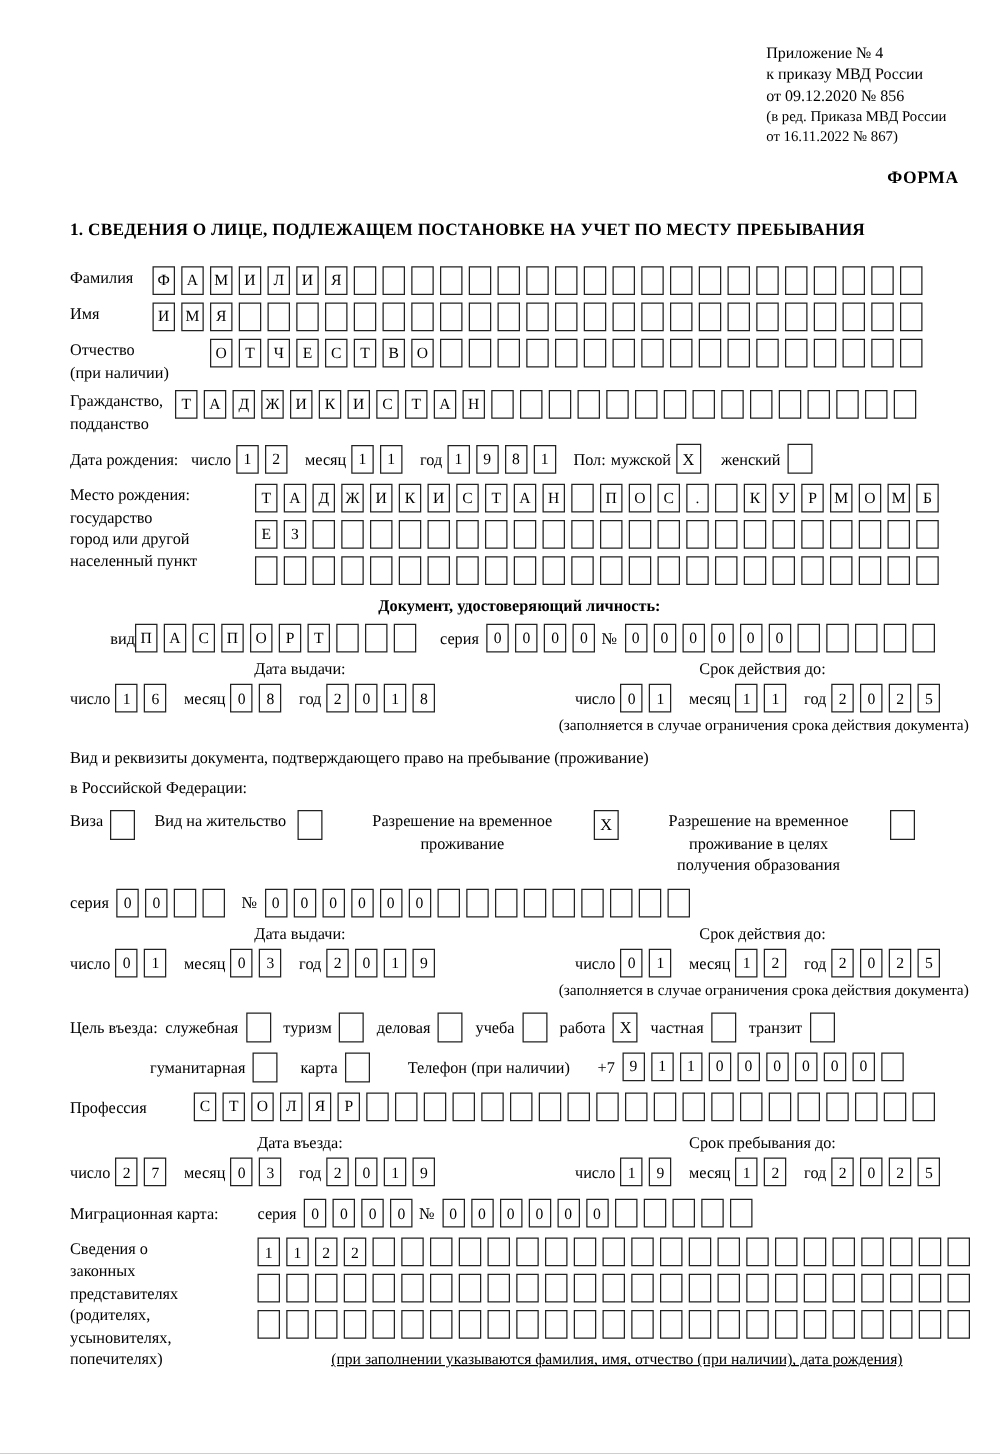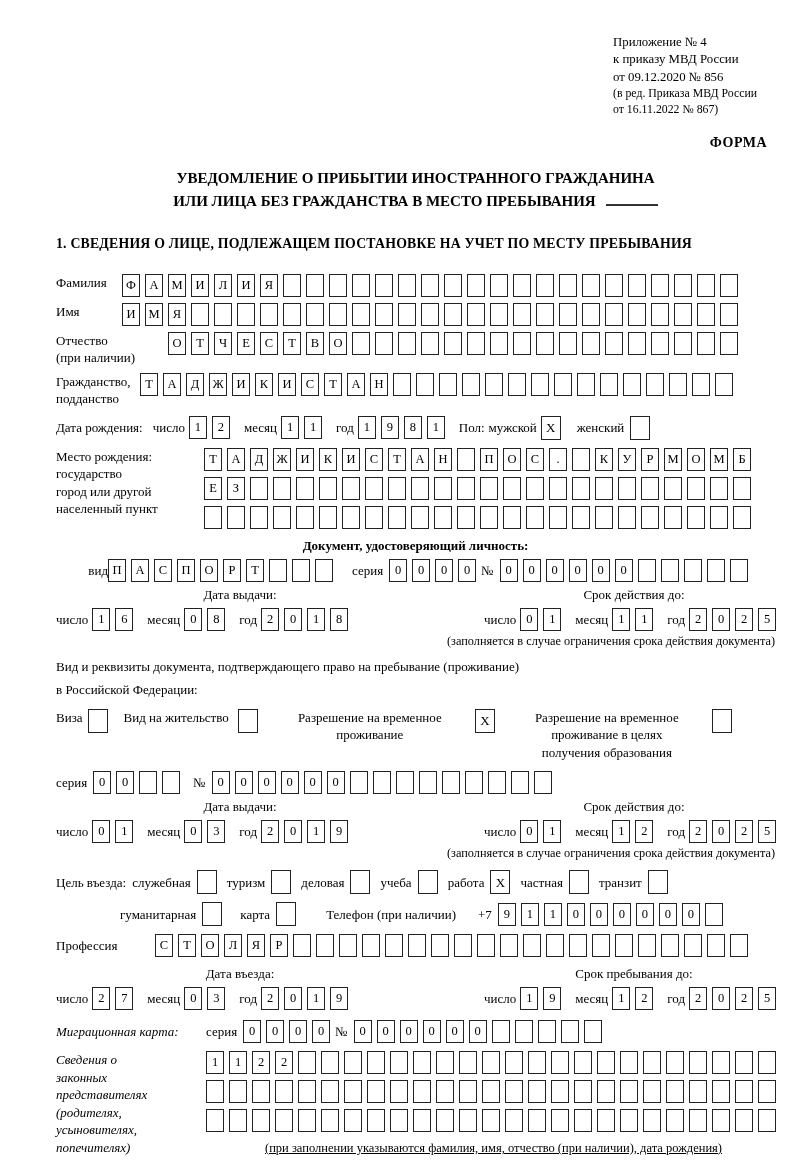--- a/index.html
+++ b/index.html
@@ -11,32 +11,32 @@
   .hdr .s{font-size:11.8px;}
   .forma{text-align:right;font-weight:bold;font-size:14px;letter-spacing:.5px;margin:16px 8px 0 0;}
   .title{text-align:center;font-weight:bold;font-size:15px;line-height:1.55;margin-top:14px;}
   .blank{display:inline-block;width:52px;height:13px;border-bottom:2px solid #333;margin-left:10px;}
   .sec{font-weight:bold;font-size:13.8px;margin-top:22px;letter-spacing:.2px;}
   .frow{display:flex;align-items:flex-start;margin-top:6px;}
   .vc{align-items:center;}
   .lab{flex:none;}
   .ml{white-space:pre-line;}
   .w66{width:66px;} .w112{width:112px;} .w84{width:84px;} .w148{width:148px;}
-  .w52{width:52px;text-align:right;} .w99{width:99px;} .w150{width:150px;font-style:italic;}
+  .w52{width:52px;text-align:right;} .w99{width:99px;} .w150{width:150px;}
   .boxes{display:inline-flex;flex:none;}
   .box{width:16px;height:21px;border:1.4px solid #222;margin-right:5px;display:inline-flex;
        align-items:center;justify-content:center;font-size:12.5px;flex:none;background:#fff;}
   .cb{width:18px;height:22px;border:1.4px solid #222;display:inline-flex;align-items:center;
       justify-content:center;font-size:13px;flex:none;background:#fff;}
   .mr4{margin-right:4px;} .mr6{margin-right:6px;} .mr10{margin-right:10px;}
   .ml8{margin-left:8px;} .ml14{margin-left:14px;} .ml16{margin-left:16px;} .ml30{margin-left:30px;}
   .dg{display:inline-flex;align-items:center;flex:none;text-align:right;}
   .dg .dl{margin-right:4px;}
   .dg .boxes{margin-right:9px;}
-  .cols{display:flex;margin-top:4px;gap:24px;}
+  .cols{display:flex;margin-top:4px;}
   .col-l{width:368px;flex:none;}
   .col-r{flex:1;padding-left:36px;}
   .center{text-align:center;}
   .bold{font-weight:bold;}
   .note{text-align:right;font-size:12.3px;margin-top:2px;}
   .optrow{display:flex;align-items:flex-start;margin-top:10px;}
   .opt{display:flex;align-items:flex-start;}
   .opt .cb{margin-left:9px;}
   .tcenter{text-align:center;}
   .stack>.boxes{display:flex;margin-bottom:6px;}
@@ -49,26 +49,20 @@
 
   <div class="hdr">
     <div class="l">Приложение № 4</div>
     <div class="l">к приказу МВД России</div>
     <div class="l">от 09.12.2020 № 856</div>
     <div class="s">(в ред. Приказа МВД России</div>
     <div class="s">от 16.11.2022 № 867)</div>
   </div>
   <div class="forma">ФОРМА</div>
 
-  <div class="title">
-    <div>УВЕДОМЛЕНИЕ О ПРИБЫТИИ ИНОСТРАННОГО ГРАЖДАНИНА</div>
-    <div>
-      <span>ИЛИ ЛИЦА БЕЗ ГРАЖДАНСТВА В МЕСТО ПРЕБЫВАНИЯ</span><span class="blank"></span>
-    </div>
-  </div>
 
   <div class="sec">1. СВЕДЕНИЯ О ЛИЦЕ, ПОДЛЕЖАЩЕМ ПОСТАНОВКЕ НА УЧЕТ ПО МЕСТУ ПРЕБЫВАНИЯ</div>
 
   <div class="frow" style="margin-top:20px;">
     <span class="lab w66">Фамилия</span>
     <span class="boxes">
         <span class="box">Ф</span>
         <span class="box">А</span>
         <span class="box">М</span>
         <span class="box">И</span>

